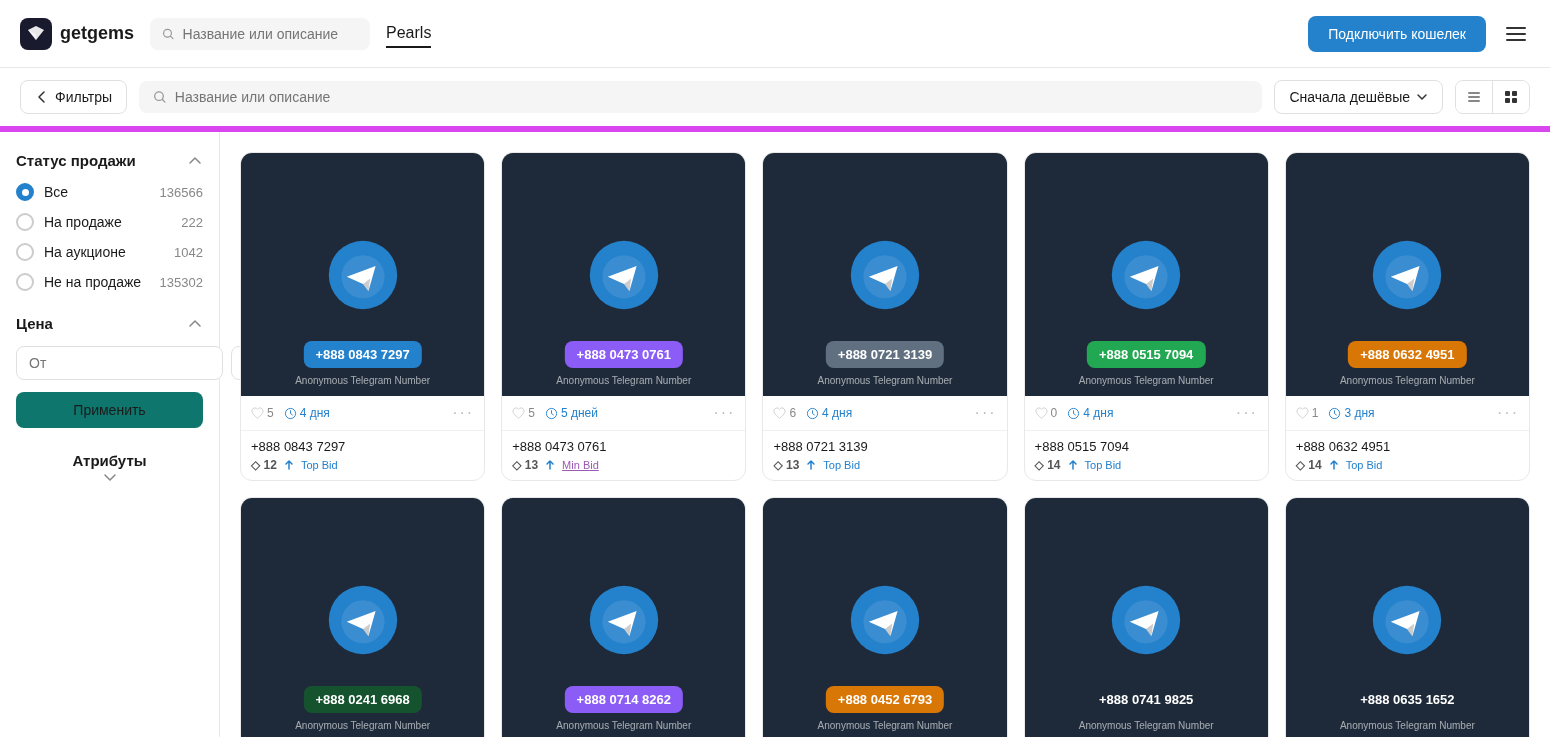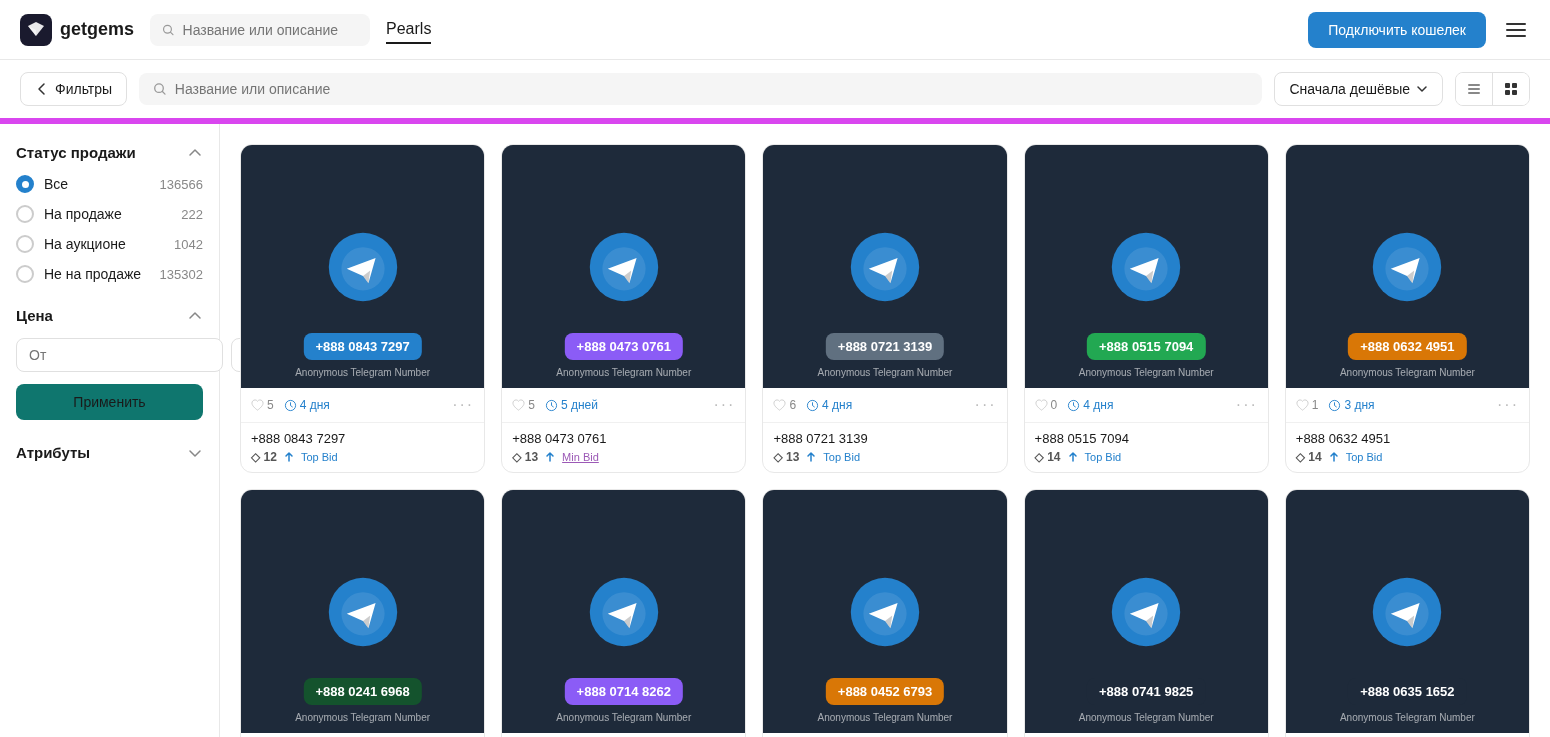--- a/index.html
+++ b/index.html
@@ -3,21 +3,21 @@
   <meta charset="utf-8">
   <style>
     * { box-sizing: border-box; margin: 0; padding: 0; }
     body { font-family: -apple-system, BlinkMacSystemFont, 'Segoe UI', sans-serif; background: #fff; color: #1a1a1a; font-size: 14px; }
 
     
     .header {
       display: flex;
       align-items: center;
       padding: 0 20px;
-      height: 60px;
+      height: 68px;
       border-bottom: 1px solid #e8e8e8;
       gap: 16px;
     }
     .logo {
       display: flex;
       align-items: center;
       gap: 8px;
       font-weight: 700;
       font-size: 18px;
       color: #1a1a1a;
@@ -245,20 +245,21 @@
       color: #1a1a1a;
     }
     .attrs-section {
       margin-top: 8px;
     }
     .attrs-header {
       display: flex;
       align-items: center;
       justify-content: space-between;
       cursor: pointer;
+      flex-direction: column;
     }
     .attrs-title {
       font-size: 15px;
       font-weight: 600;
       color: #1a1a1a;
     }
 
     
     .grid-area {
       flex: 1;

